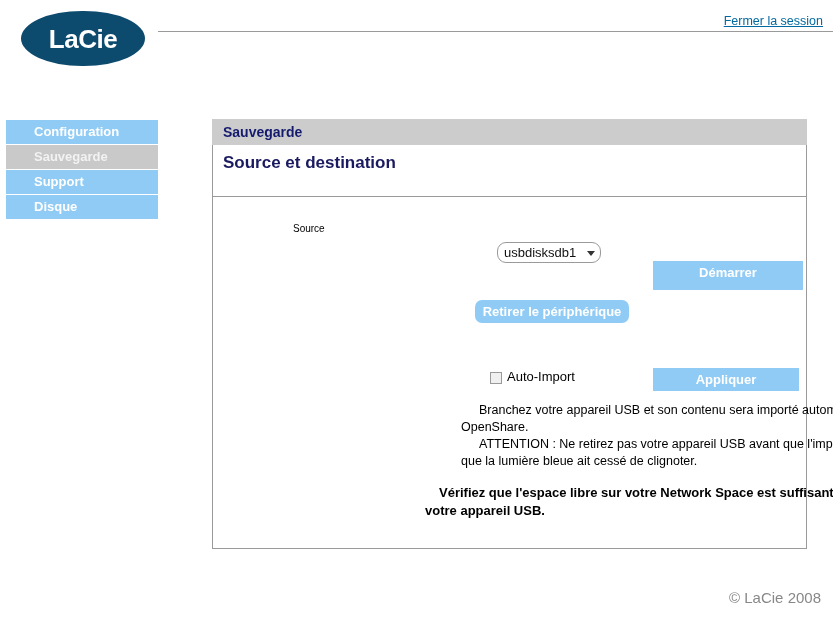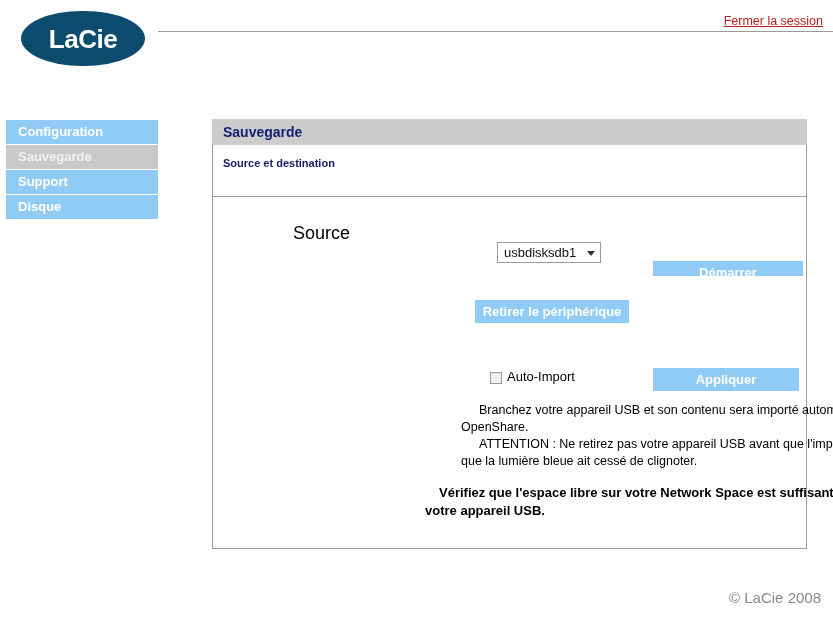--- a/index.html
+++ b/index.html
@@ -49,36 +49,36 @@
   #header-rule {
     position: absolute;
     left: 158px; top: 31px;
     width: 675px; height: 0;
     border-top: 1px solid #9a9a9a;
   }
   #logout-link {
     position: absolute;
     right: 10px; top: 14px;
     font-size: 12.5px;
-    color: #b91c1c;
+    color: #0369a1;
     text-decoration: underline;
     cursor: pointer;
     white-space: nowrap;
   }
 
   
   #sidebar {
     position: absolute;
     left: 6px; top: 120px;
     width: 152px;
   }
   .nav-item {
     height: 24px;
     line-height: 24px;
-    padding-left: 12px;
+    padding-left: 28px;
     margin-bottom: 1px;
     font-size: 13px;
     font-weight: bold;
     color: #ffffff;
     background: #8fcbf5;
     cursor: pointer;
     white-space: nowrap;
   }
   .nav-item.active {
     background: #c9c9c9;
@@ -105,36 +105,36 @@
     border: 1px solid #9a9a9a;
     border-top: none;
     background: #ffffff;
     height: 403px;
     position: relative;
   }
   #section-title {
     height: 51px;
     line-height: 36px;
     padding-left: 10px;
-    font-size: 11px;
+    font-size: 17px;
     font-weight: bold;
     color: #1a1a60;
     border-bottom: 1px solid #9a9a9a;
     white-space: nowrap;
   }
 
   
   #form-area {
     position: relative;
     height: 351px;
   }
   #lbl-source {
     position: absolute;
     left: 80px; top: 26px;
-    font-size: 18px;
+    font-size: 10px;
     color: #000;
     white-space: nowrap;
   }
   .select-box {
     position: absolute;
     height: 21px;
     line-height: 20px;
     border: 1px solid #9a9a9a;
     background: #ffffff;
     font-size: 13px;
@@ -146,43 +146,44 @@
     white-space: nowrap;
   }
   .select-box .caret {
     position: absolute;
     right: 5px; top: 8px;
     width: 0; height: 0;
     border-left: 4px solid transparent;
     border-right: 4px solid transparent;
     border-top: 5px solid #333333;
   }
-  #sel-source  { left: 284px; top: 45px; width: 104px; }
+  #sel-source  { left: 284px; top: 45px; width: 104px; border-radius: 9px; }
 
   .blue-button {
     position: absolute;
     background: #8fcbf5;
     color: #ffffff;
     font-size: 13px;
     font-weight: bold;
     text-align: center;
     border: none;
     cursor: pointer;
     white-space: nowrap;
     box-sizing: border-box;
   }
   #btn-demarrer {
     left: 440px; top: 64px;
-    width: 150px; height: 15px;
+    width: 150px; height: 29px;
     line-height: 23px;
   }
   #btn-retirer {
     left: 262px; top: 103px;
     width: 154px; height: 23px;
     line-height: 23px;
+    border-radius: 7px;
   }
   #btn-appliquer {
     left: 440px; top: 171px;
     width: 146px; height: 23px;
     line-height: 23px;
   }
 
   #autoimport-row {
     position: absolute;
     left: 277px; top: 172px;

